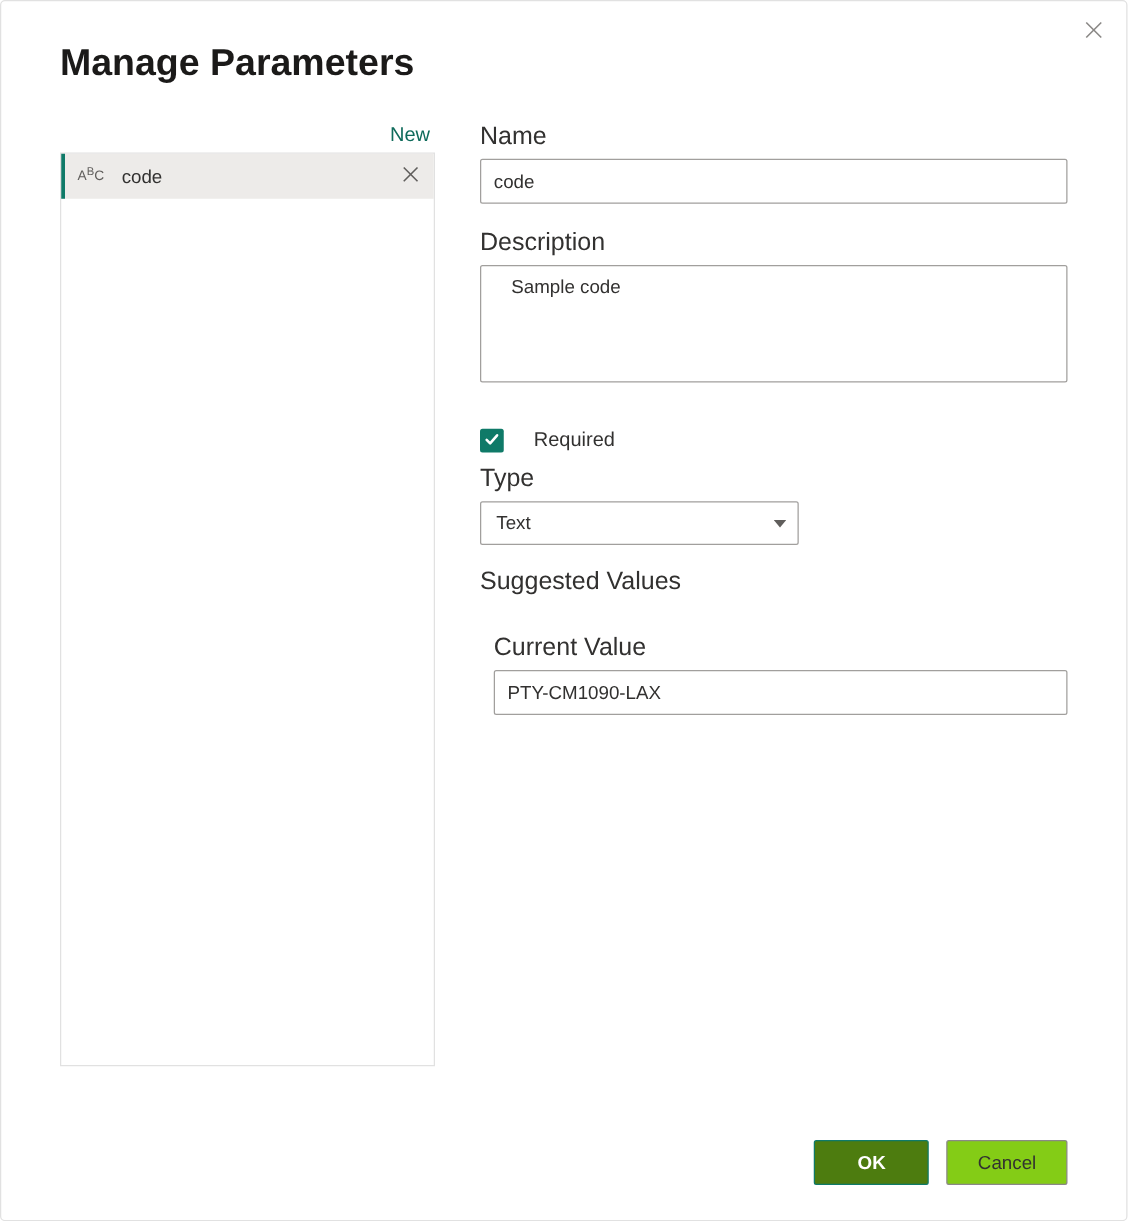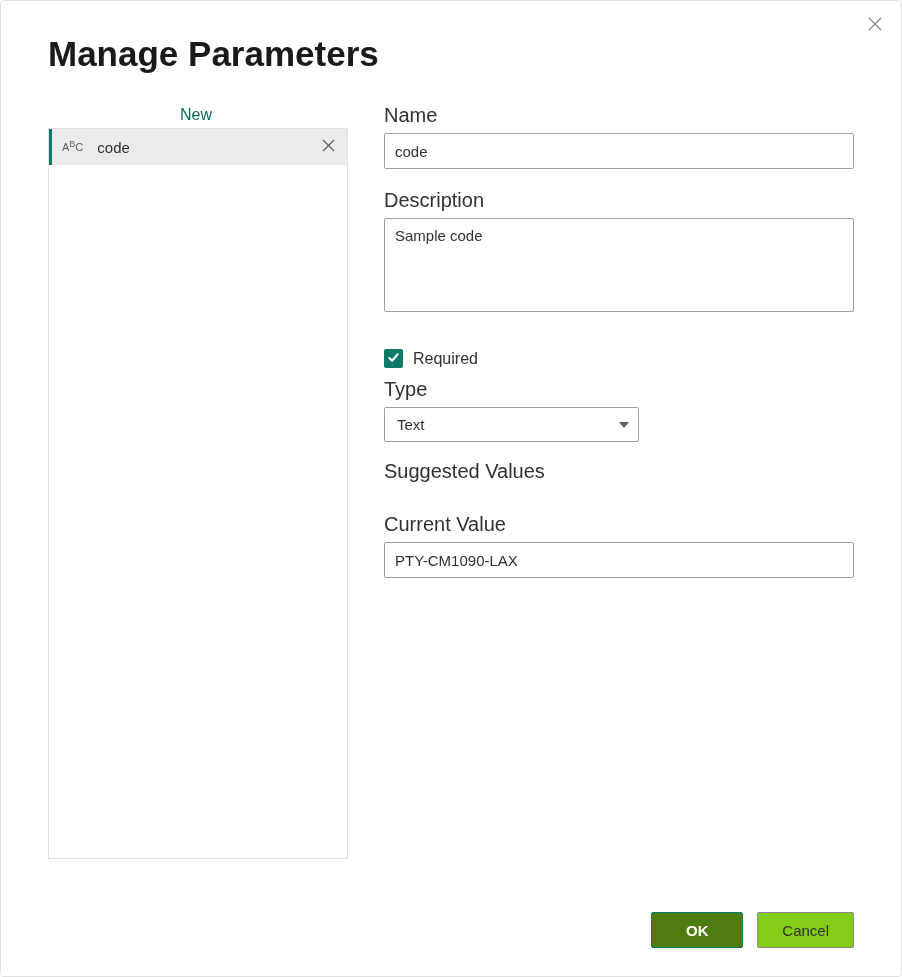--- a/index.html
+++ b/index.html
@@ -30,37 +30,37 @@
       align-items: center;
       justify-content: center;
       background: transparent;
       border: none;
     }
     .close-btn svg {
       width: 16px;
       height: 16px;
     }
     .dialog-title {
-      font-size: 35px;
+      font-size: 30px;
       font-weight: 600;
       color: #1b1a19;
       padding: 33px 0 0 47px;
     }
     .content {
       display: flex;
       padding: 30px 47px 0 47px;
       gap: 36px;
     }
     .left-panel {
       width: 300px;
       flex-shrink: 0;
     }
     .new-link {
       display: block;
-      text-align: center;
+      text-align: right;
       color: #0f6b5b;
       font-size: 16px;
       cursor: pointer;
       padding: 2px 4px 4px 0;
     }
     .param-list {
       border: 1px solid #e1e1e1;
       height: 731px;
       background: #ffffff;
     }
@@ -121,38 +121,38 @@
       font-family: inherit;
       color: #323130;
       outline: none;
       background: #ffffff;
     }
     .desc-input {
       width: 100%;
       height: 94px;
       border: 1px solid #a19f9d;
       border-radius: 2px;
-      padding: 8px 10px;
+      padding: 8px 24px;
       font-size: 15px;
       font-family: inherit;
       color: #323130;
       outline: none;
       resize: none;
       background: #ffffff;
     }
     .field-block {
       margin-bottom: 20px;
     }
     .field-block.tight {
       margin-bottom: 12px;
     }
     .req-row {
       display: flex;
       align-items: center;
-      gap: 10px;
+      gap: 24px;
       margin-top: 34px;
       margin-bottom: 10px;
     }
     .checkbox {
       width: 19px;
       height: 19px;
       background: #0f7a68;
       border-radius: 2px;
       display: flex;
       align-items: center;
@@ -301,21 +301,21 @@
               <polygon points="0,2 10,2 5,8"></polygon>
             </svg>
         </span>
       </div>
     </div>
 
     <div class="field-block" style="margin-top:18px;">
       <label class="form-label">Suggested Values</label>
     </div>
 
-    <div class="field-block" style="margin-top:30px;">
+    <div class="field-block" style="margin-top:30px;margin-left:11px;">
       <label class="form-label">Current Value</label>
       <input type="text" class="text-input" value="PTY-CM1090-LAX" style="">
     </div>
 
   </div>
 </div>
 
 <div class="footer">
   <button class="btn btn-primary">OK</button>
   <button class="btn btn-secondary">Cancel</button>

